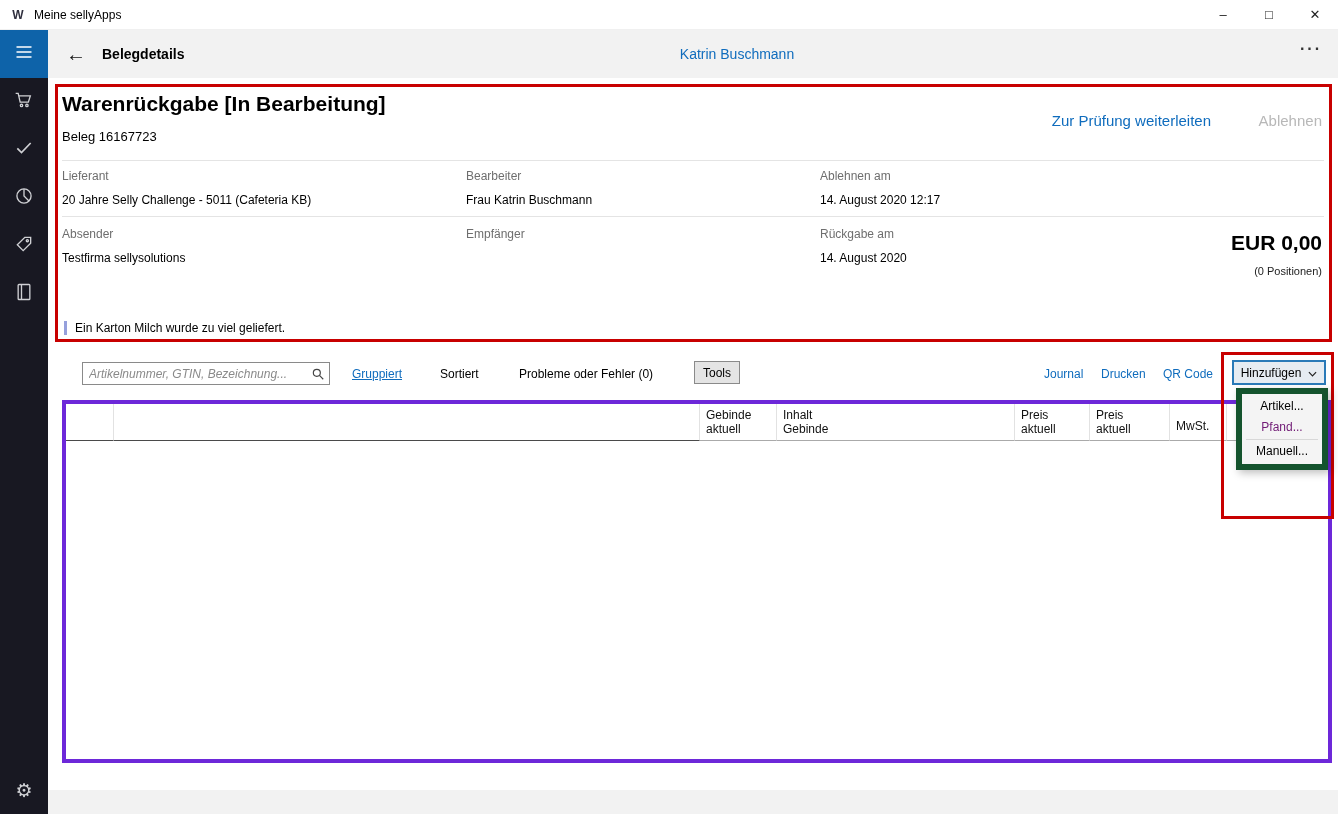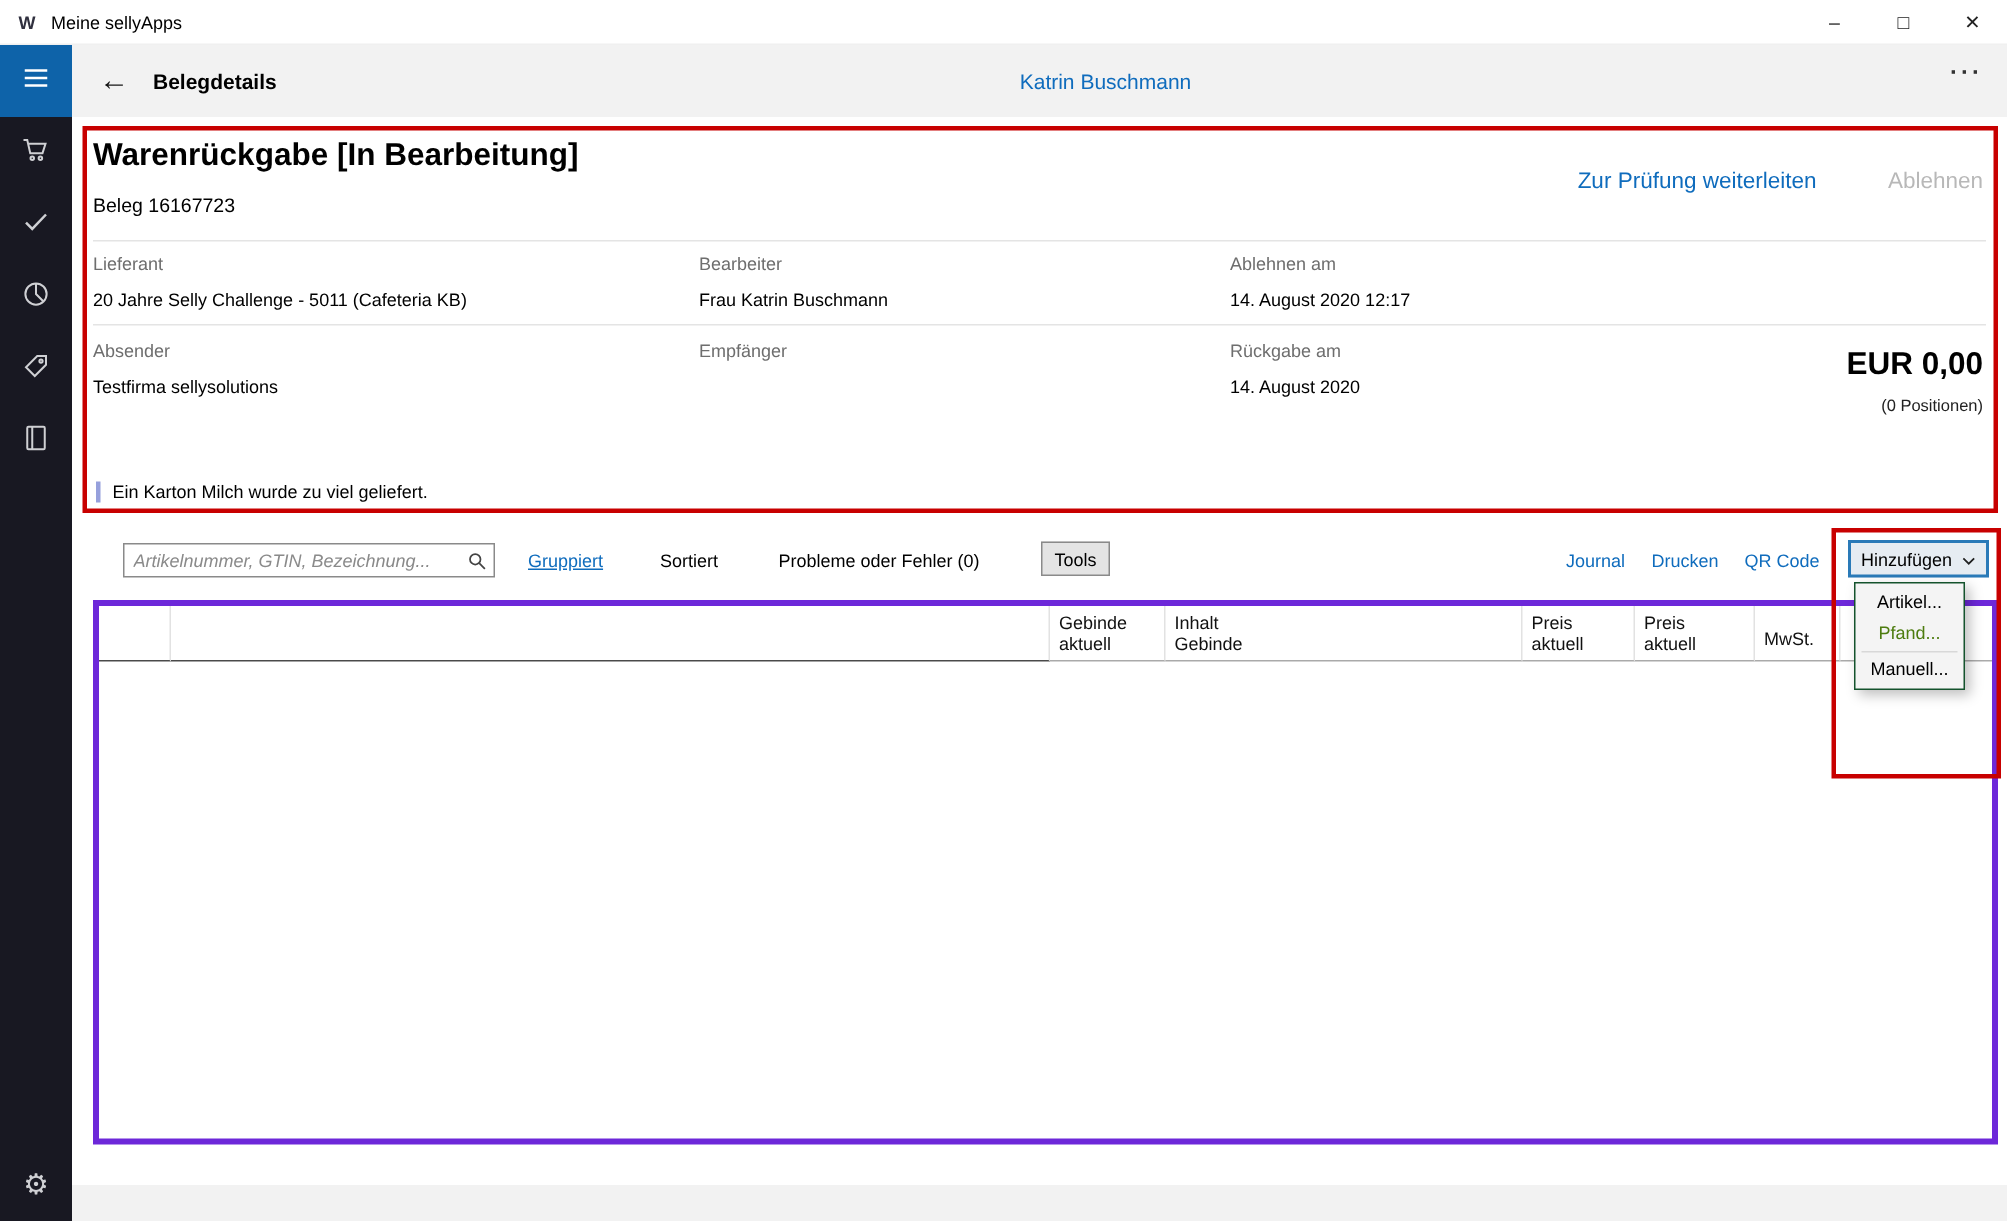--- a/index.html
+++ b/index.html
@@ -60,23 +60,23 @@
   .tb-grouped { left:352px; color:var(--accent,#0f6cbd); text-decoration:underline; }
   .tb-sorted { left:440px; }
   .tb-problems { left:519px; }
   .tools-btn { position:absolute; left:694px; top:361px; height:23px; padding:0 8px; background:#e4e4e4; border:1px solid #8a8a8a; font-size:12px; color:#000; display:flex; align-items:center; cursor:pointer; }
   .tb-journal { left:1044px; color:var(--accent,#0f6cbd); }
   .tb-print { left:1101px; color:var(--accent,#0f6cbd); }
   .tb-qr { left:1163px; color:var(--accent,#0f6cbd); }
   .add-btn { position:absolute; left:1232px; top:360px; width:94px; height:25px; background:#e6ecf2; border:2px solid #2a7ab8; display:flex; align-items:center; justify-content:center; gap:7px; font-size:12px; color:#000; cursor:pointer; }
 
   
-  .add-menu { position:absolute; left:1236px; top:388px; width:74px; background:#f4f4f4; border:1px solid #14532d; box-shadow:3px 3px 8px rgba(0,0,0,0.25); padding:2px 0; z-index:10; }
+  .add-menu { position:absolute; left:1236px; top:388px; width:92px; background:#f4f4f4; border:6px solid #14532d; box-shadow:3px 3px 8px rgba(0,0,0,0.25); padding:2px 0; z-index:10; }
   .menu-item { height:21px; line-height:21px; text-align:center; font-size:12px; color:#000; cursor:pointer; }
-  .menu-item.disabled { color:#4d7c0f; cursor:default; }
+  .menu-item.disabled { color:#701a75; cursor:default; }
   .menu-sep { height:1px; background:#d8d8d8; margin:1px 4px; }
 
   
   .table { position:absolute; left:62px; top:400px; width:1270px; height:363px; border:4px solid #6d28d9; background:#fff; }
   .thead { display:flex; height:37px; }
   .th { font-size:12px; color:#111; padding:4px 6px; white-space:pre-line; line-height:14px; border-right:1px solid #e2e2e2; border-bottom:1px solid #aaaaaa; }
   .th:last-child { border-right:none; }
   .th.c0 { width:48px; border-bottom-color:#4a4a4a; }
   .th.c1 { width:586px; border-bottom-color:#4a4a4a; }
   .th.c2 { width:77px; }

